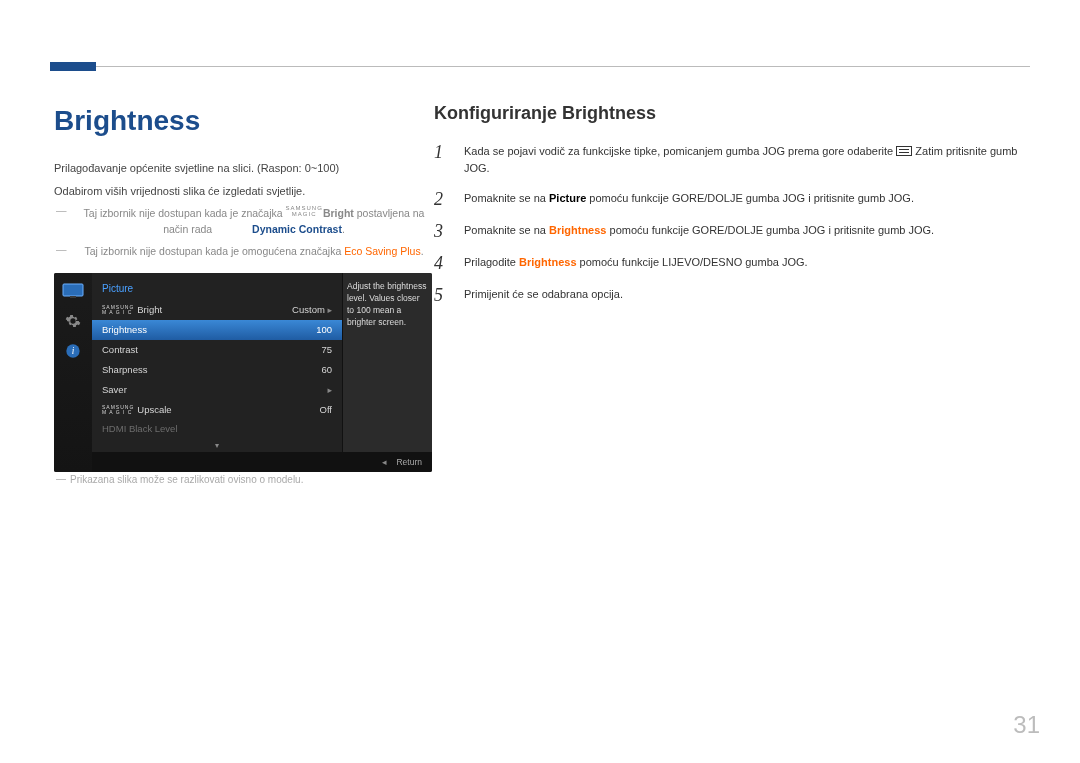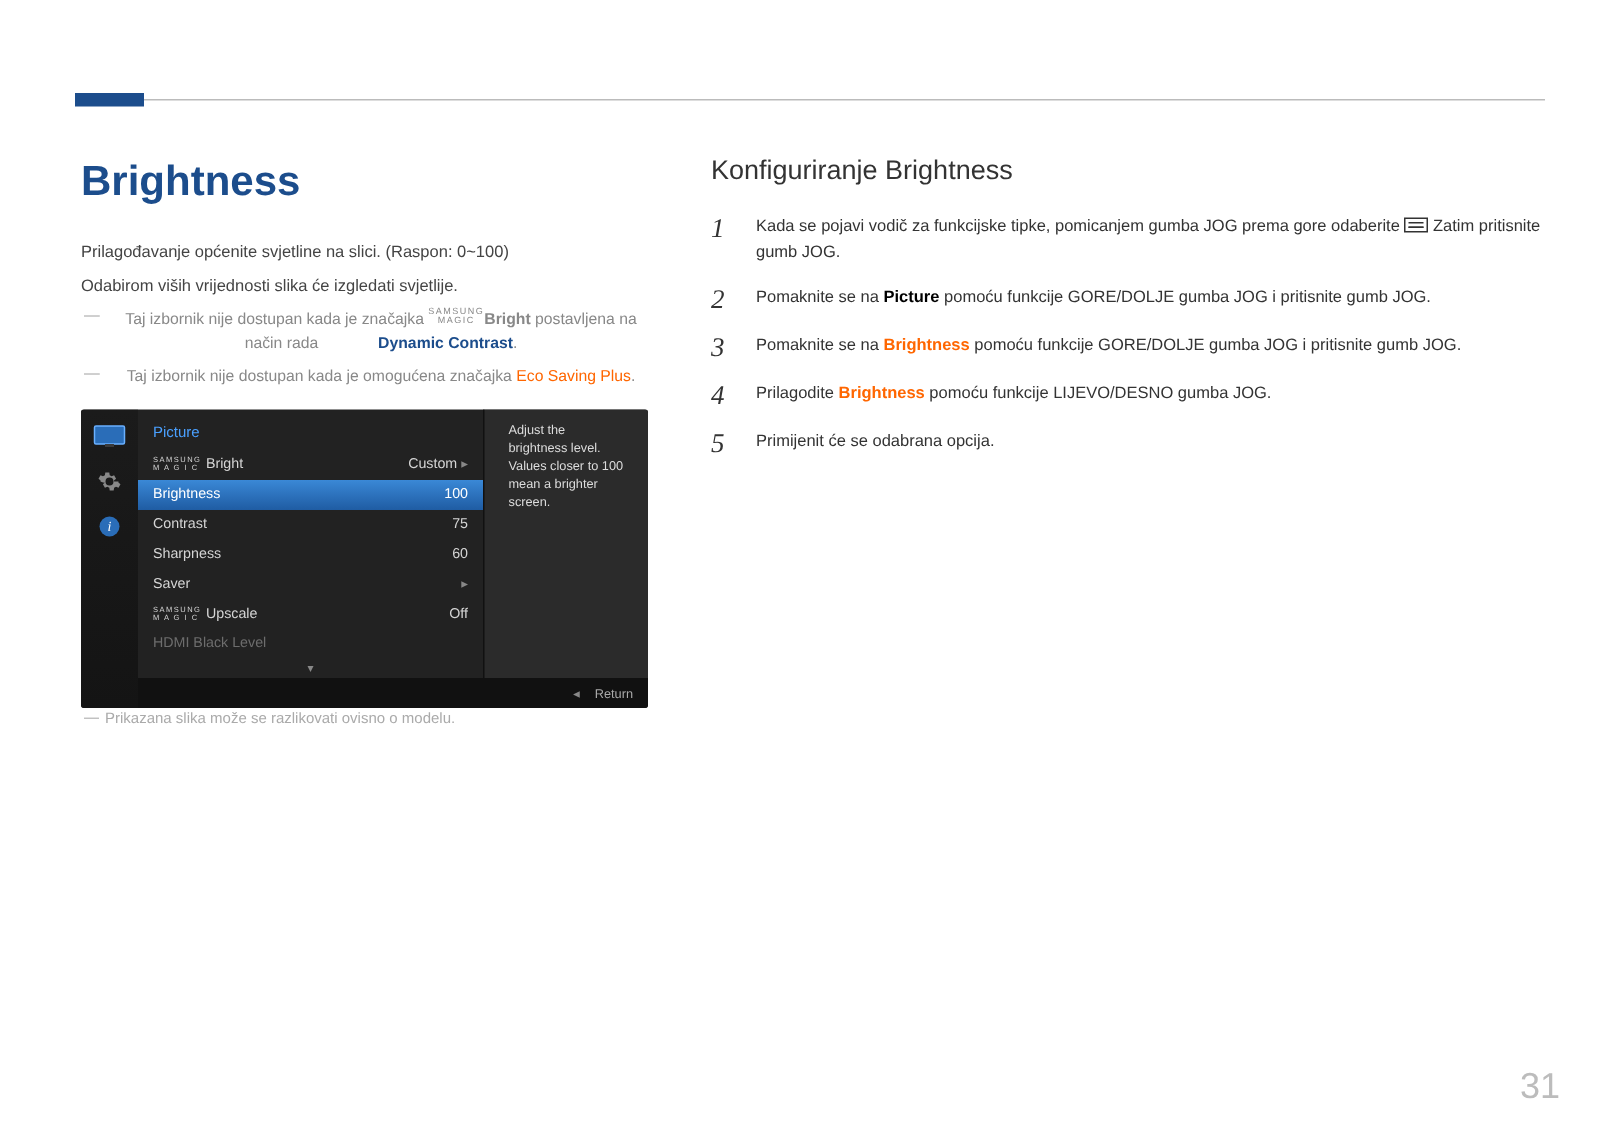--- a/index.html
+++ b/index.html
@@ -37,39 +37,38 @@
     width: 46px;
     height: 9px;
     background: var(--accent);
   }
   .page {
     position: absolute;
     top: 100px;
     left: 54px;
     right: 50px;
     display: flex;
-    gap: 40px;
   }
   .left {
     width: 380px;
     flex-shrink: 0;
   }
   .right {
     flex: 1;
   }
   h1 {
     margin: 0 0 18px 0;
     font-size: 28px;
     font-weight: 600;
     color: var(--accent);
   }
   h2 {
     margin: 0 0 16px 0;
     font-size: 18px;
-    font-weight: 400;
+    font-weight: 700;
     color: var(--body);
   }
   .left p {
     margin: 0 0 6px 0;
     color: #444;
   }
   .note {
     position: relative;
     padding-left: 20px;
     color: var(--note-gray);
@@ -182,23 +181,23 @@
   }
   .osd-row.selected {
     background: linear-gradient(#3a88d6,#1f5ca3);
     color:#fff;
   }
   .osd-row-label { display:flex; align-items:center; gap:3px; }
   .magic-stack {
     font-size:5px; letter-spacing:1px; line-height:5px;
   }
   .osd-right-col {
-    width: 110px;
+    width: 90px;
     background:#2b2b2b;
-    padding:8px 16px;
+    padding:8px 4px;
     font-size:8.5px;
     line-height:1.4;
     border-left:1px solid #111;
     color:#ddd;
   }
   .osd-footer {
     height:20px;
     background:#111;
     display:flex;
     justify-content:flex-end;

